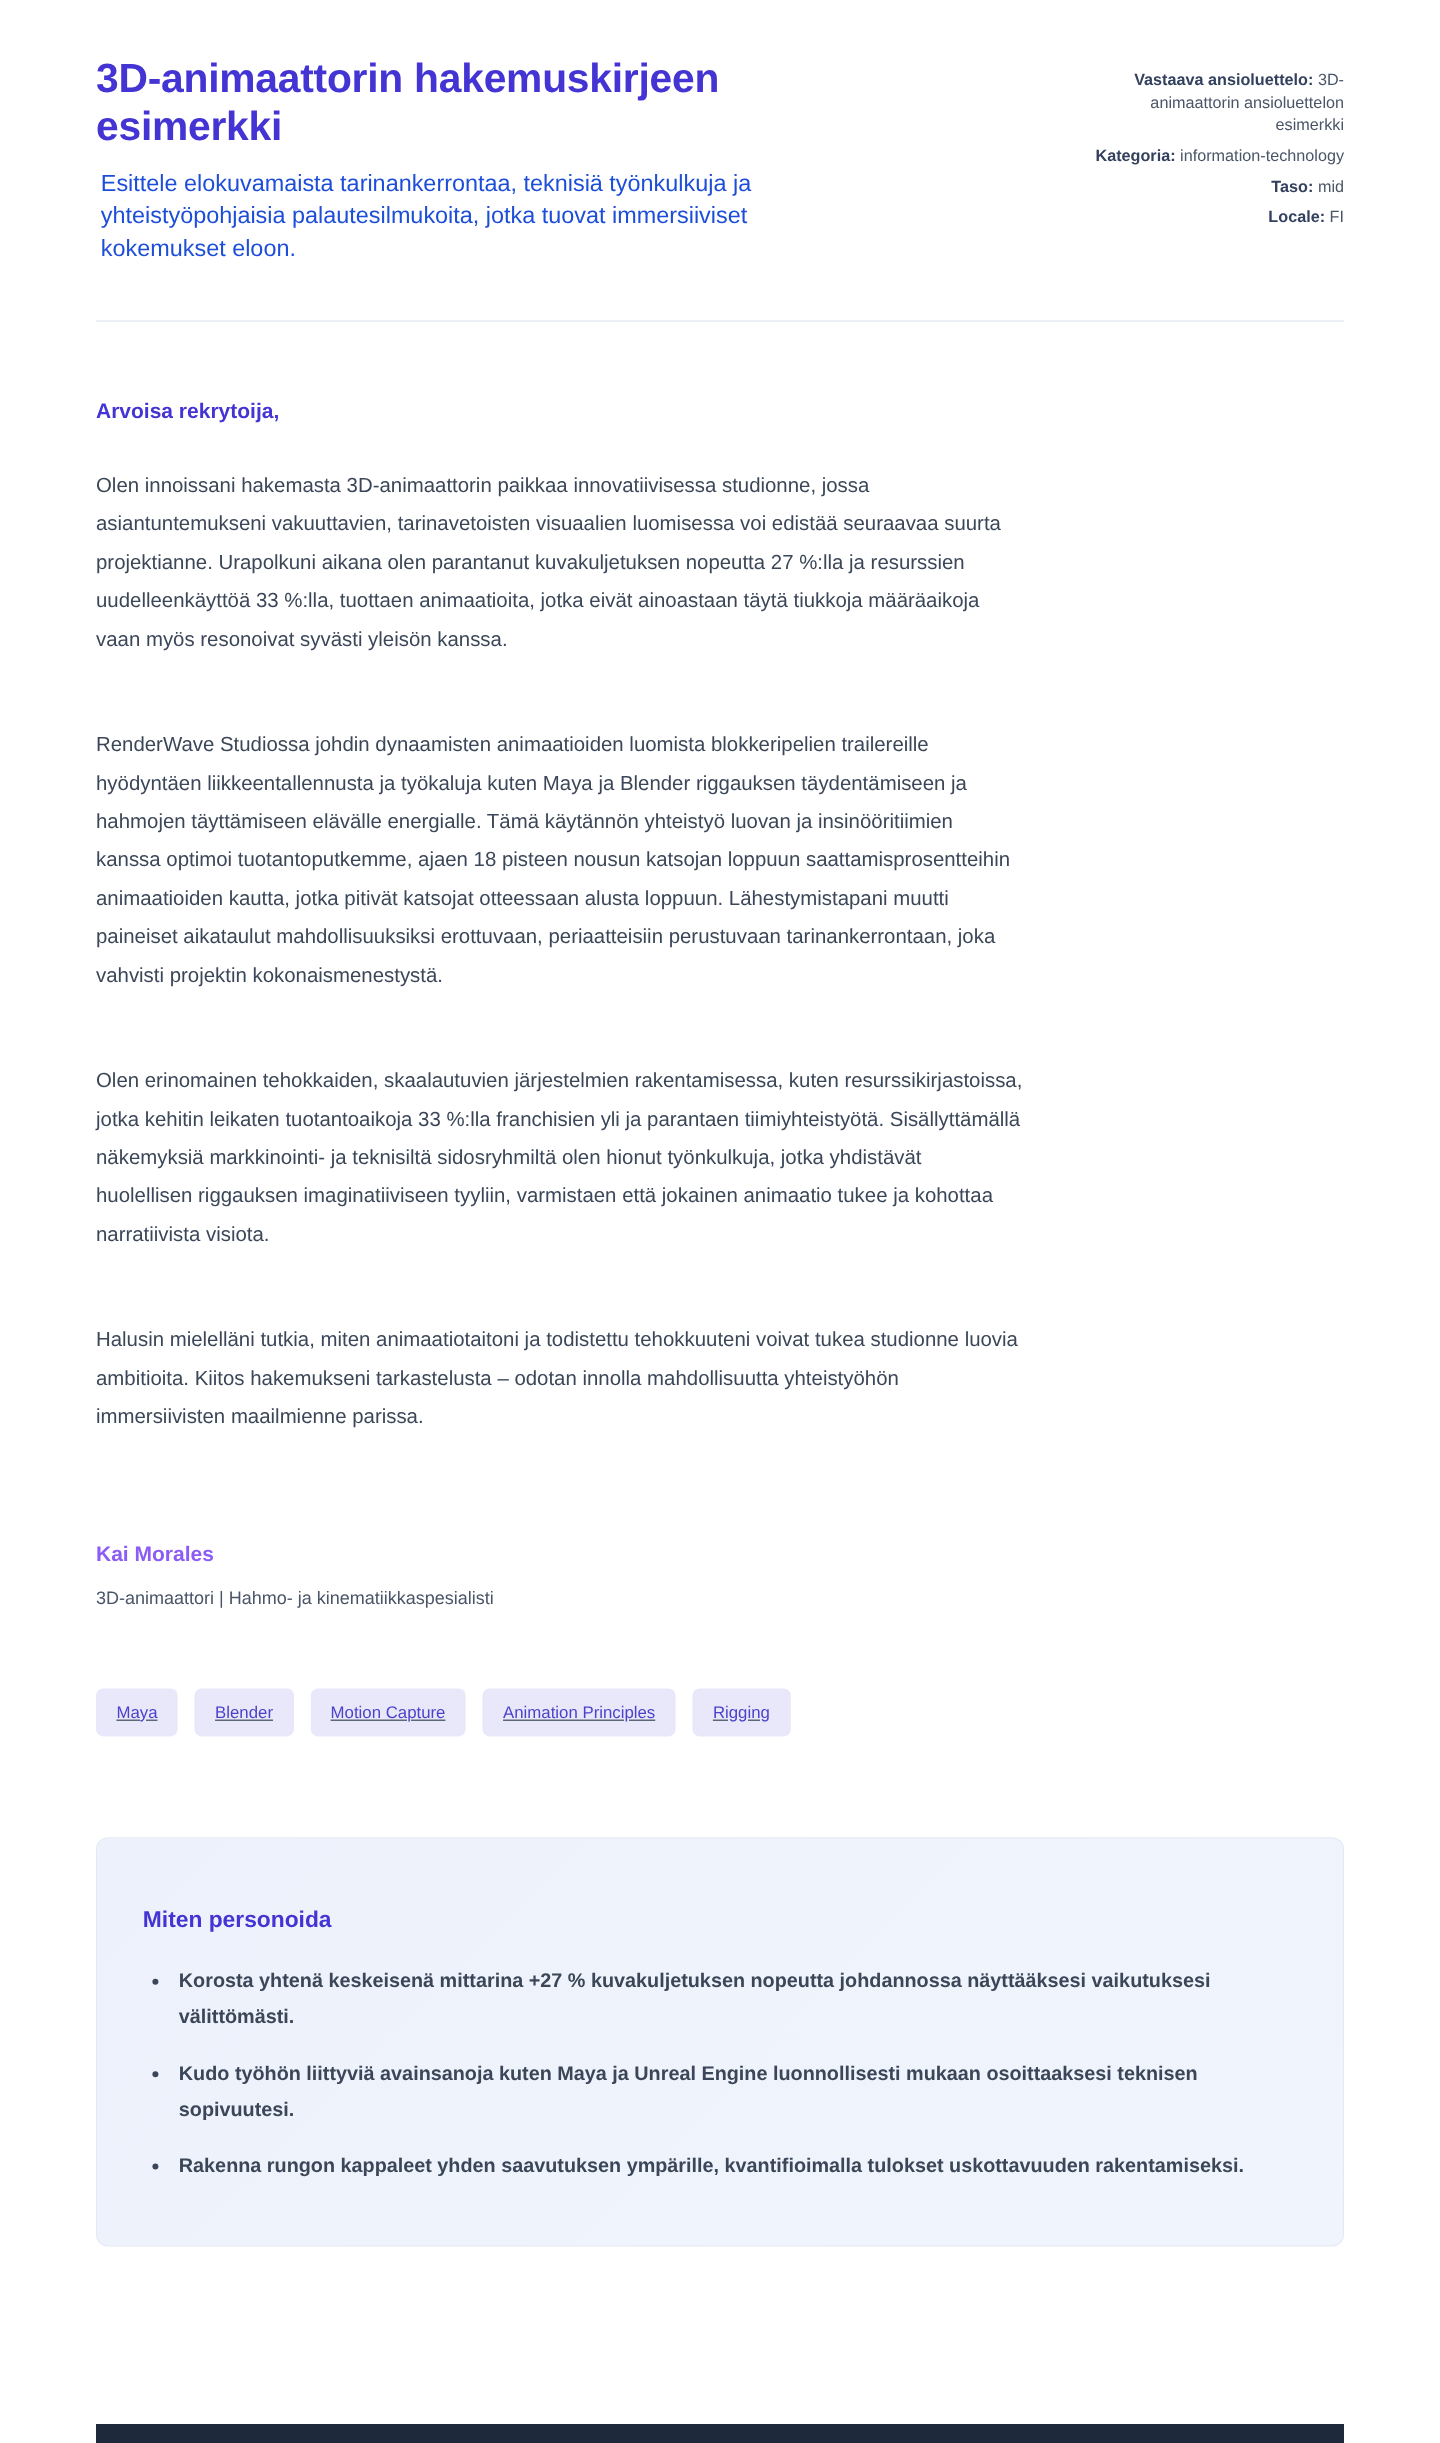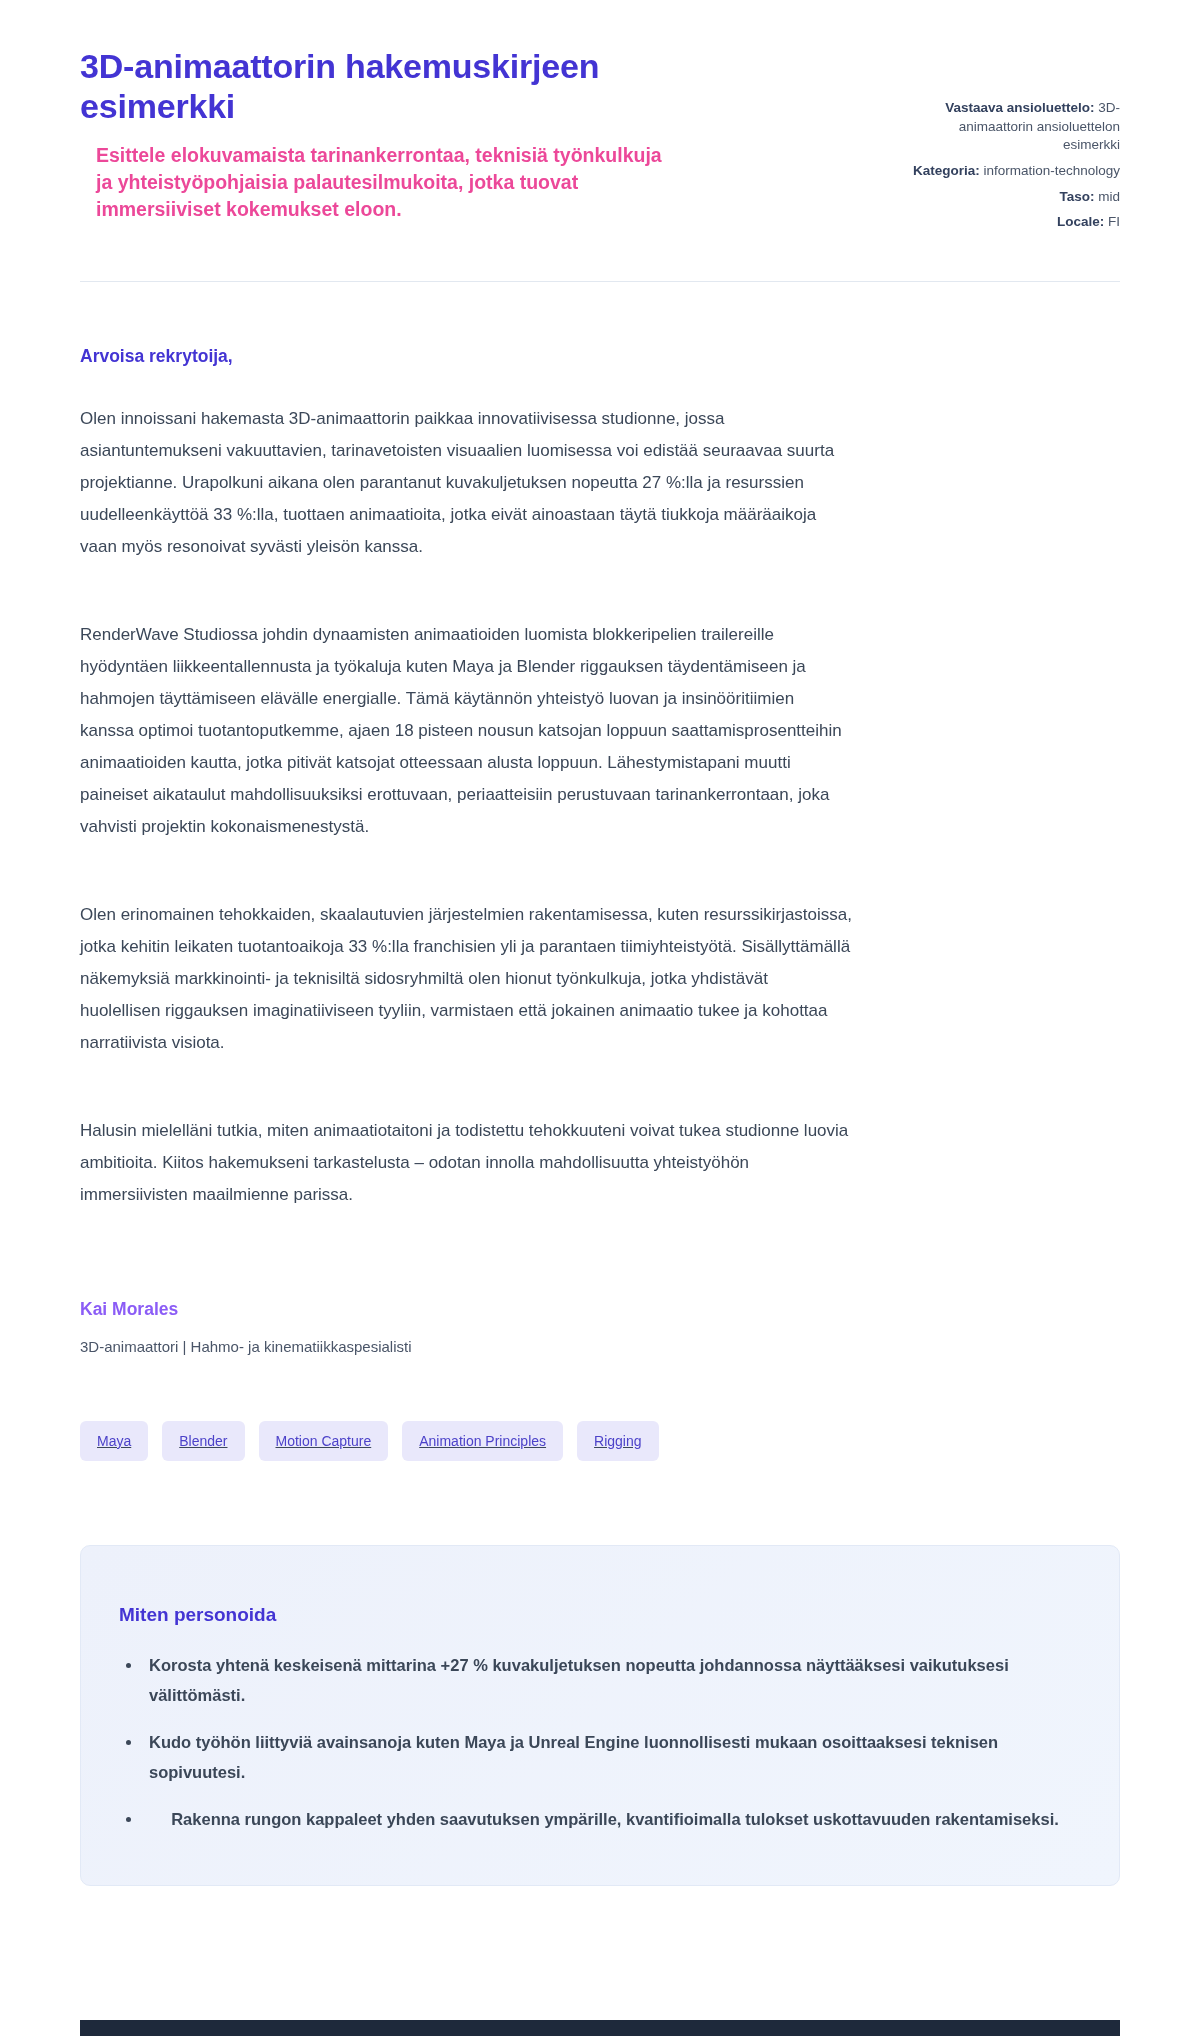--- a/index.html
+++ b/index.html
@@ -10,36 +10,36 @@
     margin: 0 auto;
     position: relative;
     background: #ffffff;
     font-family: "Liberation Sans", sans-serif;
     color: #3b4758;
     padding: 46px 80px 0;
     overflow: hidden;
   }
 
   
-  .header { display: flex; justify-content: space-between; align-items: flex-end; gap: 40px; }
+  .header { display: flex; justify-content: space-between; align-items: flex-start; gap: 40px; }
   .header-left { width: 615px; }
   .page-title {
     margin: 0 0 14px;
     font-size: 34px;
     line-height: 1.18;
     font-weight: bold;
     color: #4334d3;
     letter-spacing: -0.2px;
   }
   .page-subtitle {
-    margin: 16px;
+    margin: 4px;
     font-size: 19.5px;
     line-height: 1.38;
-    font-weight: bold;
-    color: #ec4899;
+    font-weight: normal;
+    color: #1d4ed8;
   }
   .header-right {
     width: 215px;
     padding-top: 12px;
     text-align: right;
     font-size: 13.5px;
     line-height: 1.38;
     color: #4a5568;
   }
   .meta-row { margin-bottom: 7px; }
@@ -108,21 +108,21 @@
   }
   .tip-list { margin: 0; padding-left: 24px; }
   .tip-item {
     font-size: 16.5px;
     line-height: 30px;
     color: #3b4758;
     margin-bottom: 17px;
     padding-left: 6px;
     font-weight: bold;
   }
-  .tip-item:last-child { margin-bottom: 13px; text-align: center; }
+  .tip-item:last-child { margin-bottom: 13px; }
 
   
   .footer-bar {
     position: absolute;
     left: 80px;
     right: 80px;
     bottom: 0;
     height: 16px;
     background: #1e293b;
   }

